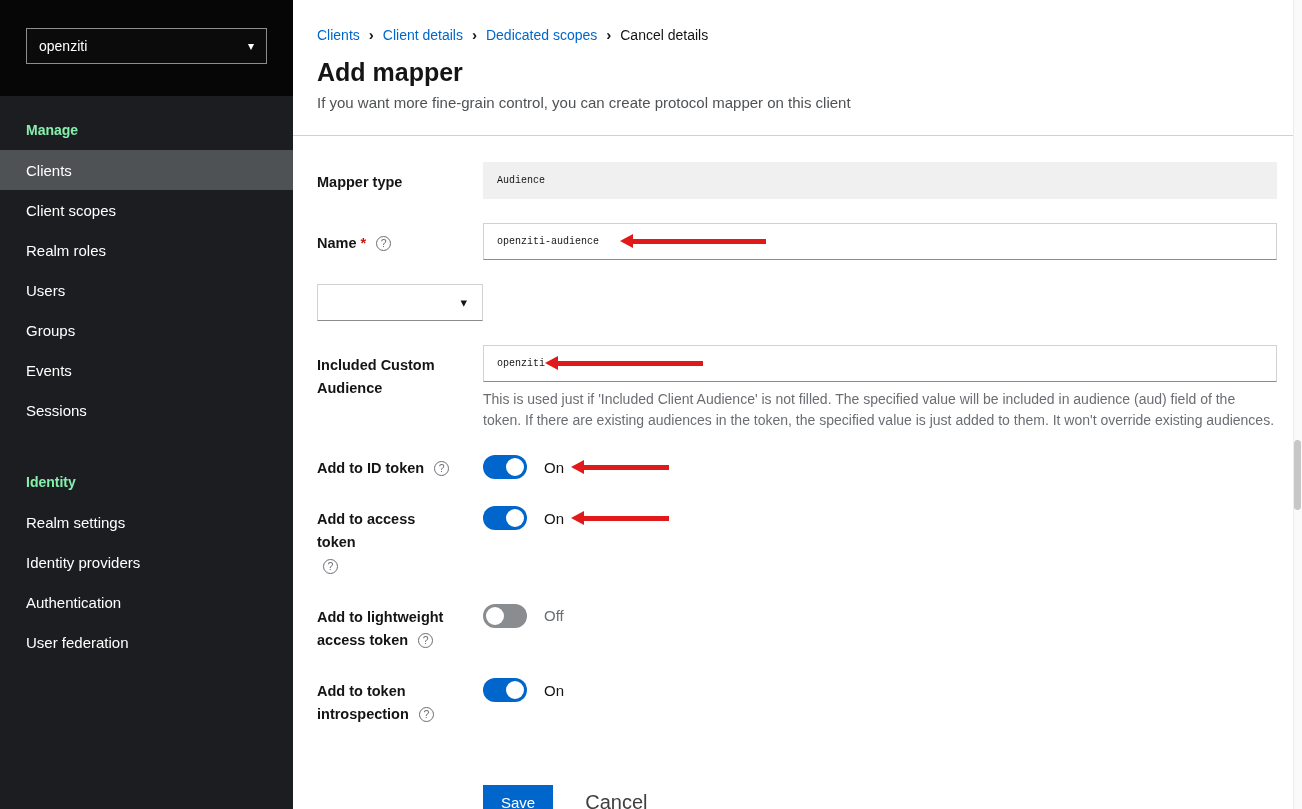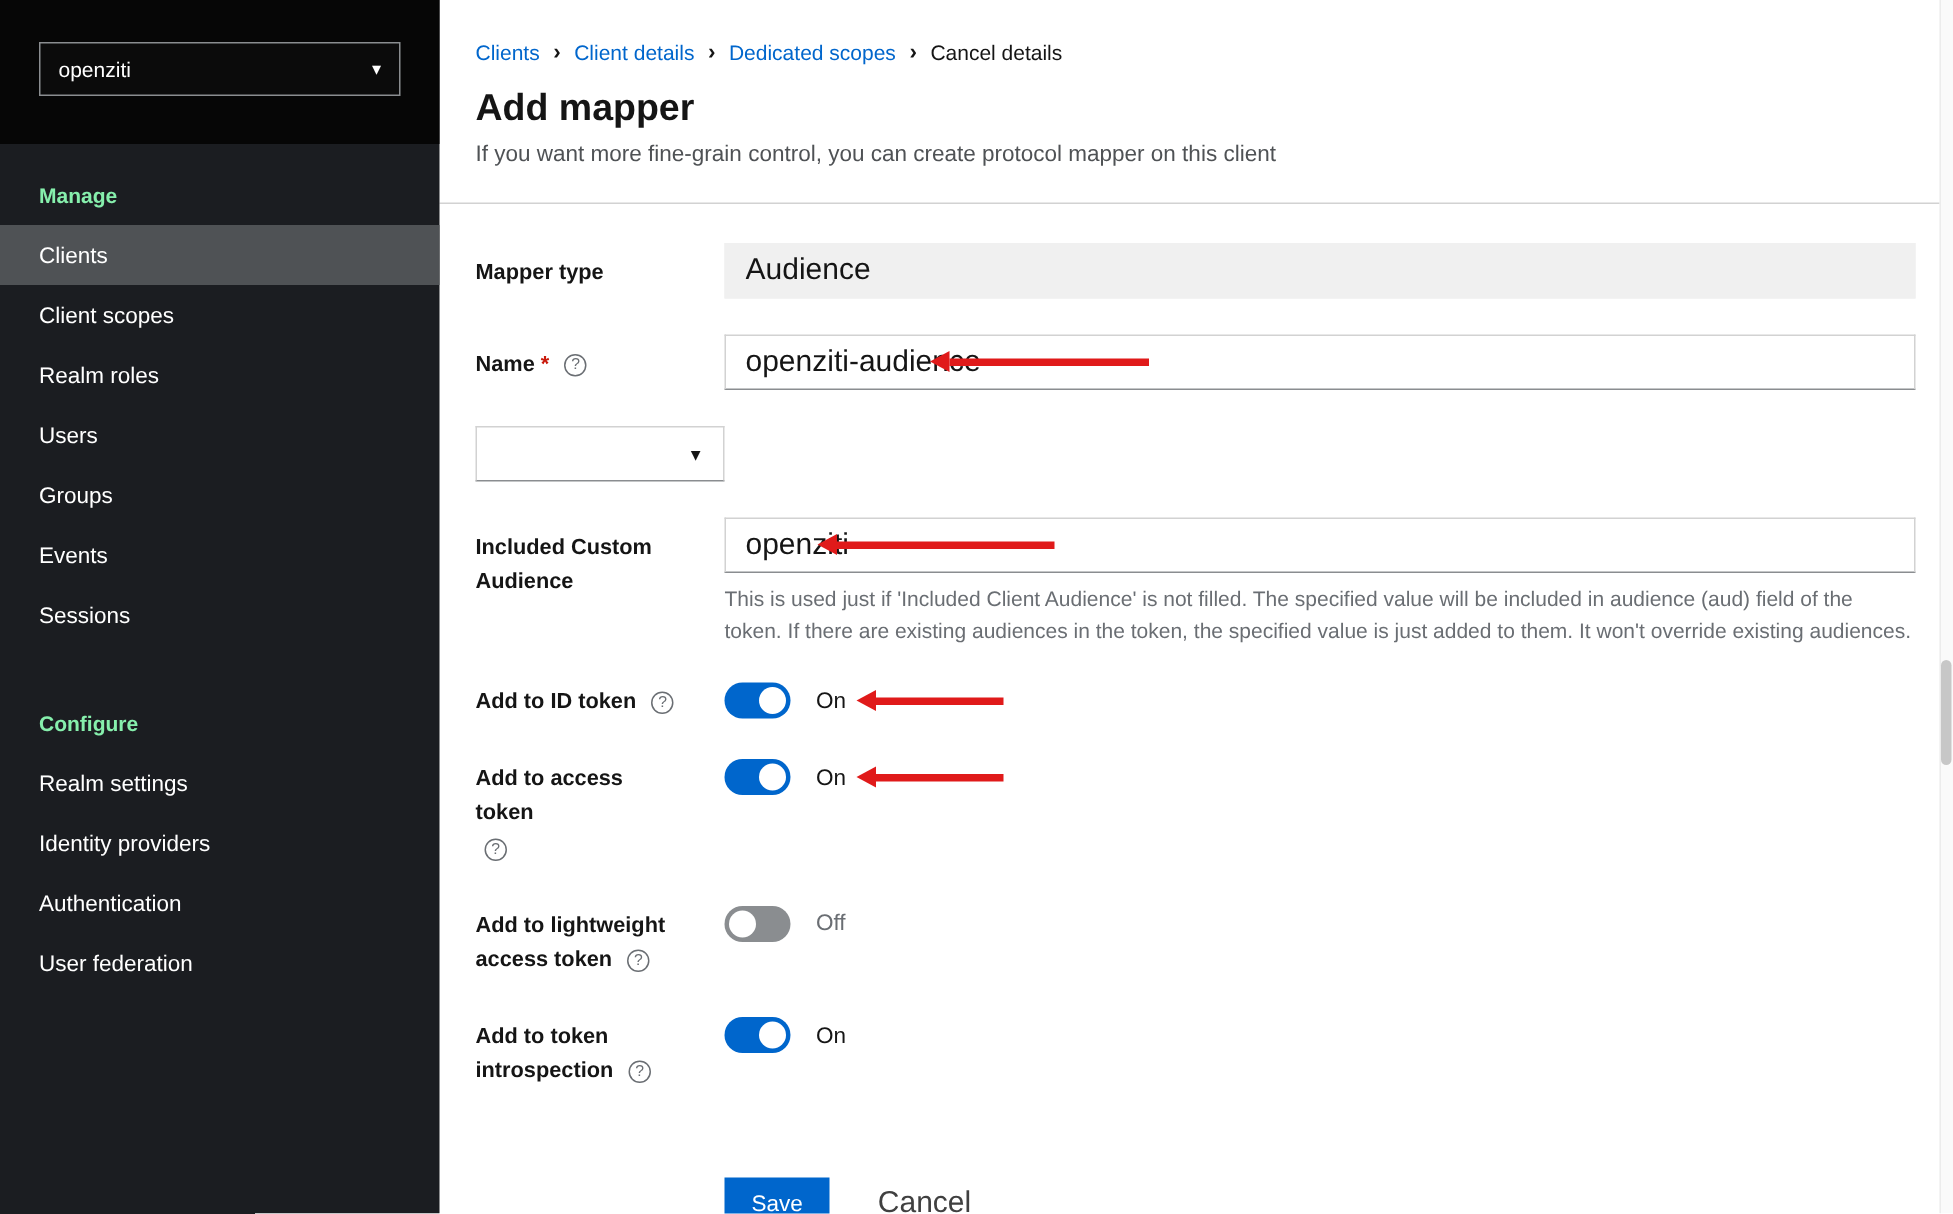--- a/index.html
+++ b/index.html
@@ -58,21 +58,21 @@
   .req { color:#c9190b; margin-left:4px; font-weight:bold; }
   .help {
     display:inline-block; width:15px; height:15px; border:1px solid #6a6e73;
     border-radius:50%; color:#6a6e73; font-size:10.5px; line-height:13px;
     text-align:center; margin-left:6px; font-weight:normal; vertical-align:1px;
     cursor:pointer;
   }
   .field { position:relative; }
   .text-input {
     width:100%; height:37px; border:1px solid #d2d2d2; border-bottom-color:#8a8d90;
-    padding:16px 13px; font-size:20px; color:#151515; font-family:Liberation Sans, sans-serif; background:#fff;
+    padding:16px 13px; font-size:10px; color:#151515; font-family:Liberation Mono, monospace; background:#fff;
   }
   .text-input:disabled, .text-input.readonly {
     background:#f0f0f0; border-color:#f0f0f0; color:#151515;
   }
   .select-box {
     height:37px; border:1px solid #d2d2d2; border-bottom-color:#8a8d90;
     display:flex; align-items:center; justify-content:flex-end;
     padding:0 15px; cursor:pointer; background:#fff;
   }
   .select-box .caret { font-size:13px; color:#151515; }
@@ -153,21 +153,21 @@
     </div>
     <div class="nav-item">
       <span>Events</span>
     </div>
     <div class="nav-item">
       <span>Sessions</span>
     </div>
   </div>
 
   <div class="nav-section second">
-    <div class="nav-section-title">Configure</div>
+    <div class="nav-section-title">Identity</div>
     <div class="nav-item">
       <span>Realm settings</span>
     </div>
     <div class="nav-item">
       <span>Identity providers</span>
     </div>
     <div class="nav-item">
       <span>Authentication</span>
     </div>
     <div class="nav-item">

